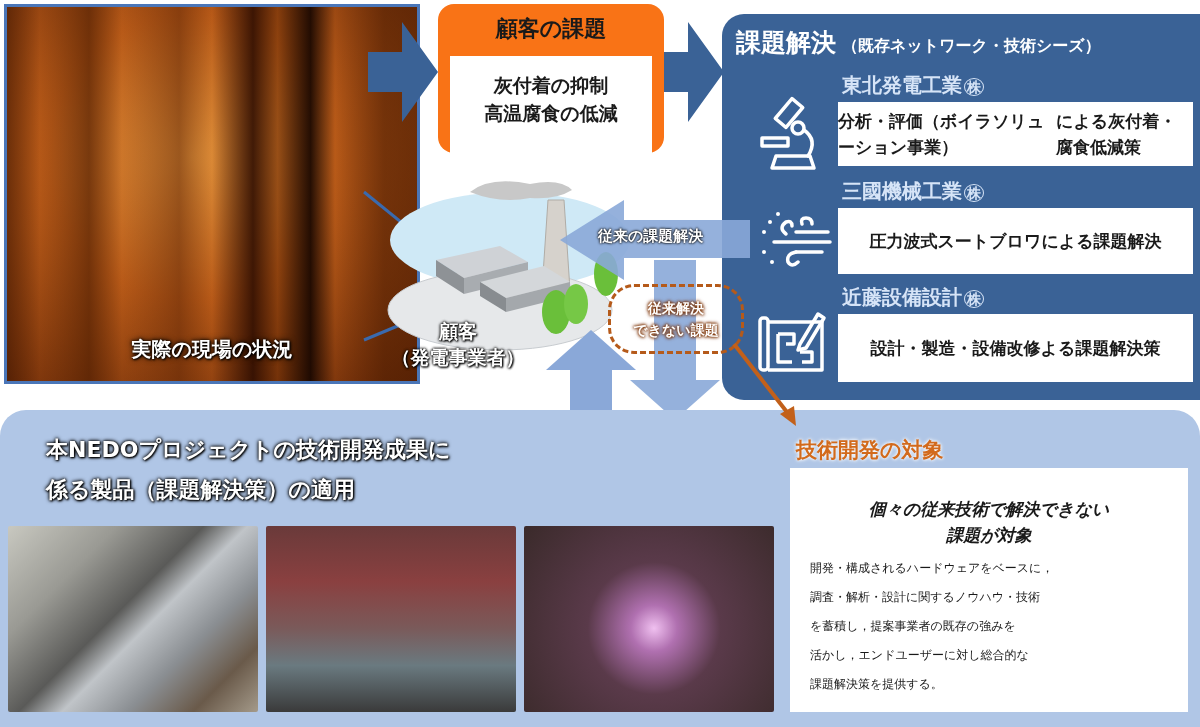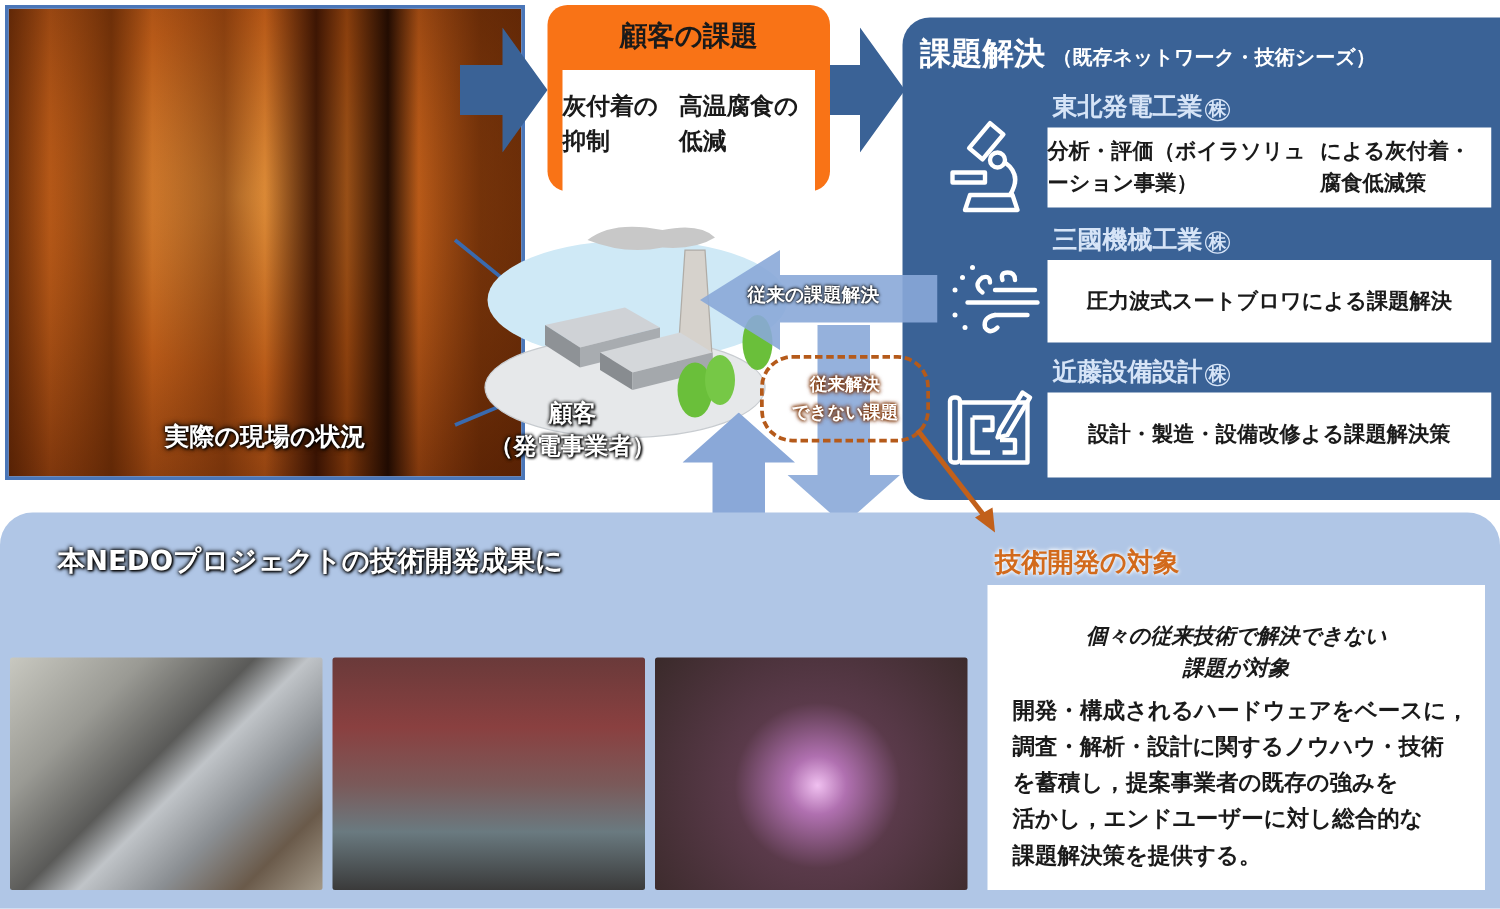--- a/index.html
+++ b/index.html
@@ -27,21 +27,21 @@
   .big-arrow { position: absolute; }
 
   
   #issue-box {
     left: 438px; top: 4px; width: 226px; height: 149px;
     background: #f97316; border-radius: 16px;
   }
   #issue-box .title { position: absolute; top: 10px; left: 0; right: 0; text-align: center; font-size: 22px; color: #1a1a1a; }
   #issue-box .inner {
     position: absolute; left: 12px; right: 12px; top: 52px; height: 98px; background: #fff;
-    display: flex; flex-direction: row; align-items: center; justify-content: center; padding-bottom: 12px;
+    display: flex; flex-direction: column; align-items: center; justify-content: center; padding-bottom: 12px;
   }
   #issue-box .inner span { font-size: 19px; color: #1a1a1a; line-height: 28px; }
 
   
   #solution-panel {
     left: 722px; top: 14px; width: 478px; height: 386px;
     background: #3a6296; border-radius: 22px 0 0 22px;
   }
   #solution-panel .head { position: absolute; left: 14px; top: 12px; color: #fff; }
   #solution-panel .head .big { font-size: 25px; }
@@ -93,21 +93,21 @@
     background: radial-gradient(circle at 52% 55%, #f0c0f0 0%, #b070b0 14%, #5a3a4a 40%, #3a2a2a 100%); }
 
   #dev-target-label {
     left: 796px; top: 436px; color: #d26a1c; font-size: 21px;
     text-shadow: 0 0 3px #fff, 0 0 4px #fff;
   }
   #dev-box {
     left: 790px; top: 468px; width: 398px; height: 244px; background: #fff; color: #1a1a1a;
   }
   #dev-box .lead { text-align: center; font-size: 17px; line-height: 26px; margin-top: 28px; font-style: italic; }
-  #dev-box .body { font-weight: bold; font-size: 18px; line-height: 29px; margin: 6px 0 0 20px; }
+  #dev-box .body { font-weight: normal; font-size: 12px; line-height: 29px; margin: 6px 0 0 20px; }
 </style>
 </head>
 <body>
 
 <div id="site-photo" class="abs">
   <span class="caption">実際の現場の状況</span>
 </div>
 
 <svg class="abs" style="left:360px;top:190px" width="120" height="160">
   <line x1="4" y1="2" x2="100" y2="80" stroke="#3a6aae" stroke-width="3"></line>
@@ -234,20 +234,21 @@
   <span>従来解決</span>
   <span>できない課題</span>
 </div>
 <svg class="abs" style="left:730px;top:340px" width="80" height="90">
   <line x1="4" y1="4" x2="60" y2="76" stroke="#c2601a" stroke-width="4"></line>
   <polygon points="66,86 50,74 64,66" fill="#c2601a"></polygon>
 </svg>
 
 <div id="bottom-title" class="abs">
   <div>本NEDOプロジェクトの技術開発成果に</div>
+  <div>係る製品（課題解決策）の適用</div>
 </div>
 
 <div id="photo-1" class="product-photo"></div>
 <div id="photo-2" class="product-photo"></div>
 <div id="photo-3" class="product-photo"></div>
 
 <div id="dev-target-label" class="abs">技術開発の対象</div>
 <div id="dev-box" class="abs">
   <div class="lead">
     <div>個々の従来技術で解決できない</div>

